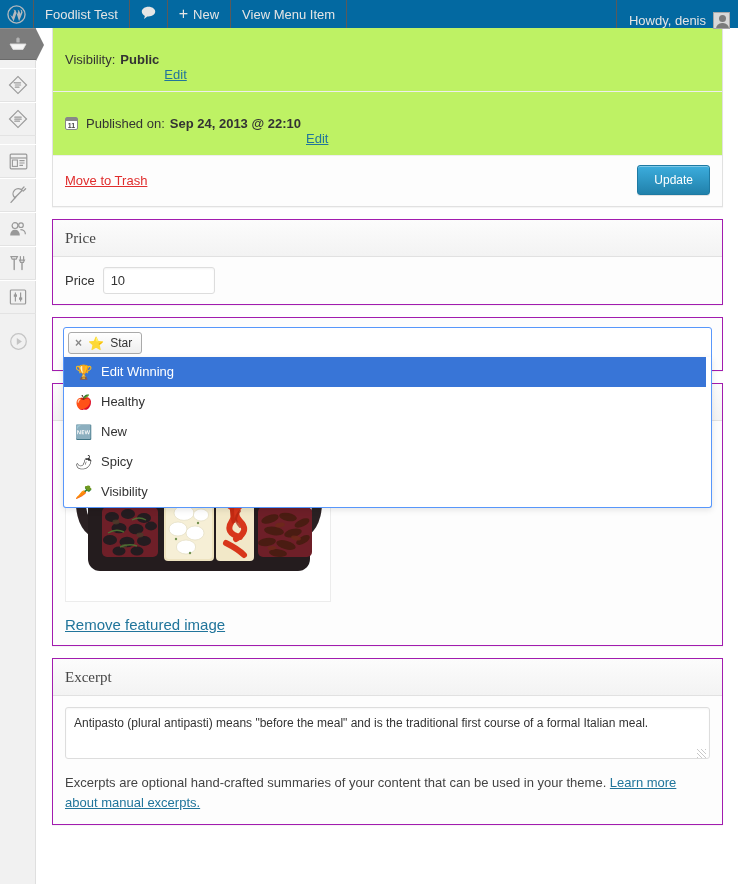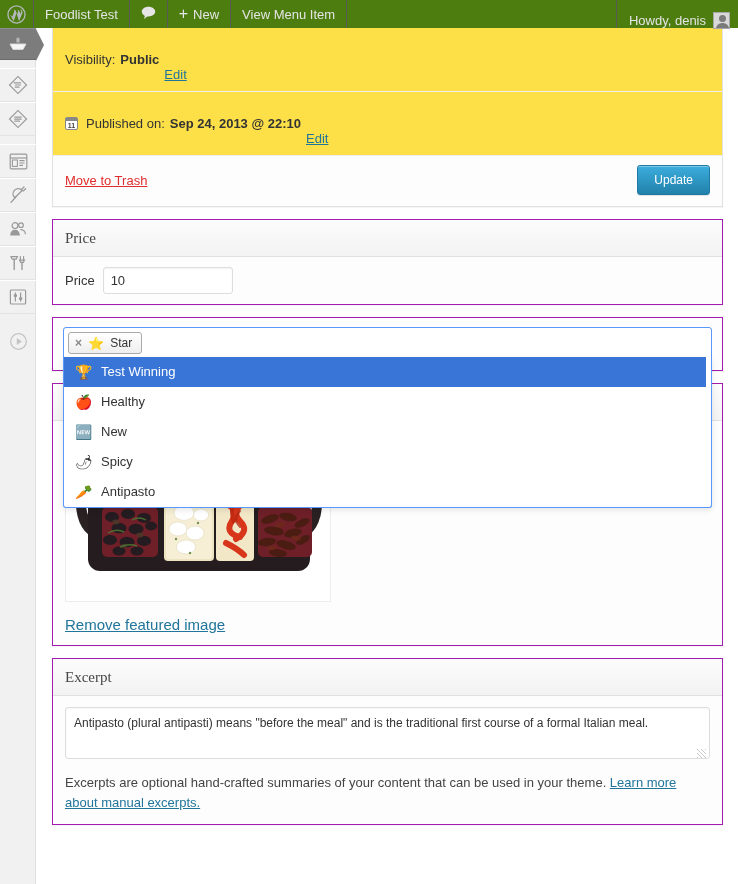--- a/index.html
+++ b/index.html
@@ -10,21 +10,21 @@
     font-family: "Liberation Sans", sans-serif;
     font-size: 13px;
     color: #333;
     overflow: hidden;
   }
 
   
   #adminbar {
     position: absolute; top: 0; left: 0;
     width: 738px; height: 28px;
-    background: #4d7c0f;
+    background: #0369a1;
     color: #ccc;
     display: flex;
     align-items: stretch;
     font-size: 13px;
     z-index: 60;
   }
   .ab-item {
     display: flex; align-items: center;
     padding: 0 11px;
     color: #e5e5e5;
@@ -121,21 +121,21 @@
     color: #464646;
     line-height: 1.2;
   }
   .panel-body { padding: 10px 12px; background:#fdfdfd; }
 
   
   #publish-frag {
     margin: 0 15px 12px 15px;
     border: 1px solid #e1e1e1;
     border-top: none;
-    background: #fde047;
+    background: #bef264;
     box-shadow: 0 1px 1px rgba(0,0,0,0.04);
   }
   .pub-row {
     padding: 9px 12px;
     border-bottom: 1px solid #eeeeee;
     font-size: 13px;
     color: #333;
     display: flex; align-items: center; gap: 5px;
   }
   .pub-row .strong { font-weight: bold; }
@@ -178,21 +178,21 @@
   .text-input {
     border: 1px solid #ddd;
     border-radius: 3px;
     padding: 5px 7px;
     font-size: 13px;
     color: #333;
     background: #fff;
     box-shadow: inset 0 1px 2px rgba(0,0,0,0.05);
     font-family: "Liberation Sans", sans-serif;
   }
-  #price-input { width: 130px; }
+  #price-input { width: 112px; }
 
   
   #tags-panel .panel-body { padding: 9px 10px 12px 10px; }
   .s2-container {
     position: relative;
     border: 1px solid #5897fb;
     border-radius: 3px 3px 0 0;
     background: #fff;
     min-height: 30px;
     padding: 4px 4px 3px 4px;
@@ -462,37 +462,37 @@
       <div class="s2-container">
         <span class="token">
           <span class="token-x">×</span>
           <span class="token-emoji">⭐</span>
           <span>Star</span>
         </span>
 
         <div class="s2-drop">
           <div class="s2-result highlighted">
             <span class="s2-emoji">🏆</span>
-            <span>Test Winning</span>
+            <span>Edit Winning</span>
           </div>
           <div class="s2-result">
             <span class="s2-emoji">🍎</span>
             <span>Healthy</span>
           </div>
           <div class="s2-result">
             <span class="s2-emoji">🆕</span>
             <span>New</span>
           </div>
           <div class="s2-result">
             <span class="s2-emoji">🌶</span>
             <span>Spicy</span>
           </div>
           <div class="s2-result">
             <span class="s2-emoji">🥕</span>
-            <span>Antipasto</span>
+            <span>Visibility</span>
           </div>
         </div>
       </div>
     </div>
   </div>
 
   <div class="panel" id="featured-panel">
     <div class="panel-head">&nbsp;</div>
     <div class="panel-body">
       <div class="thumb">

